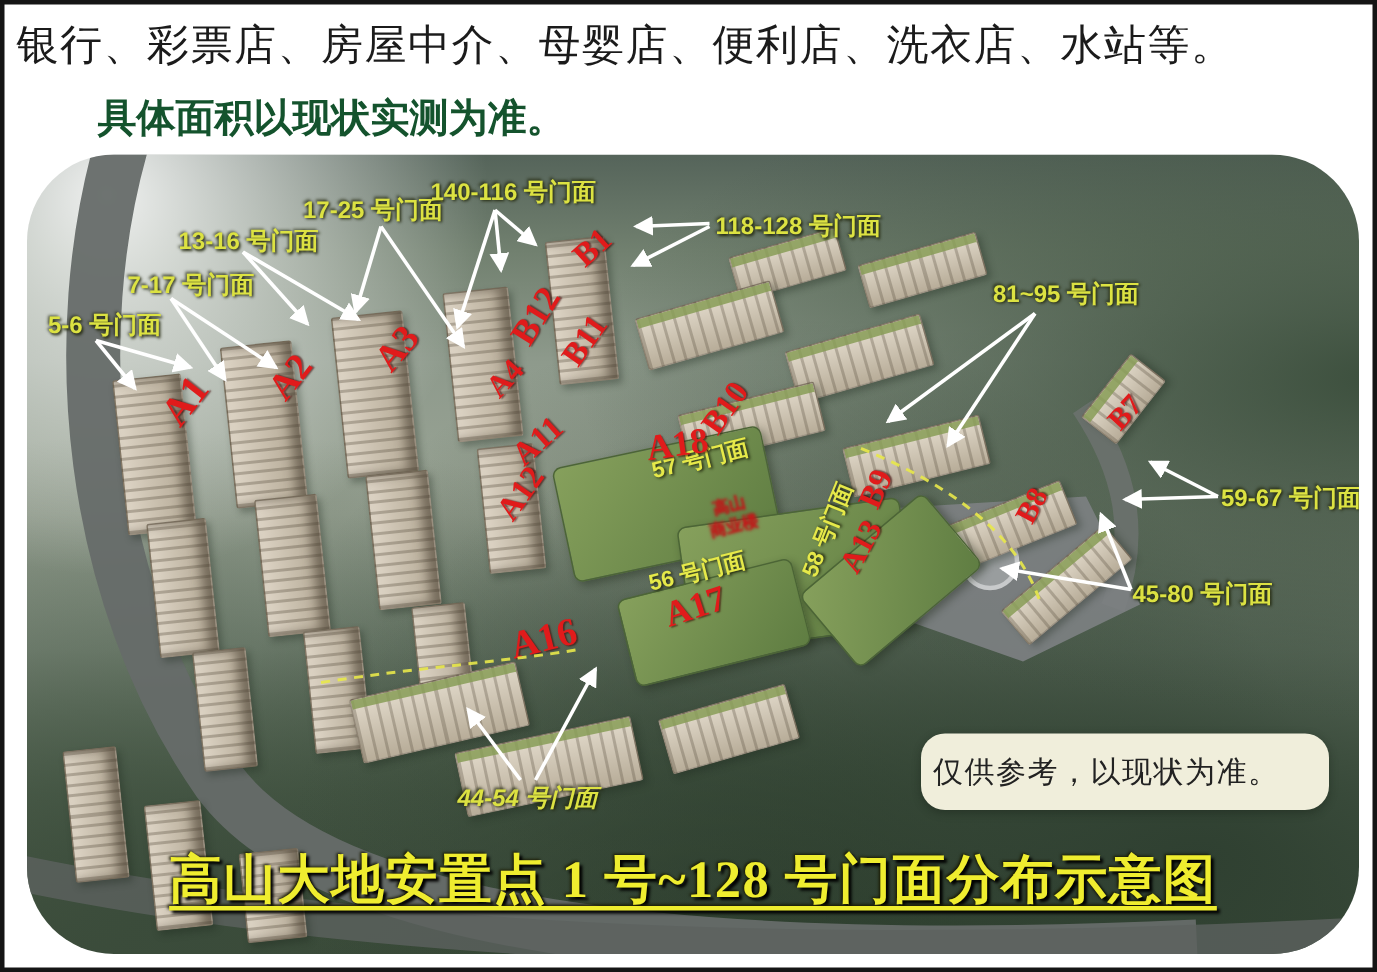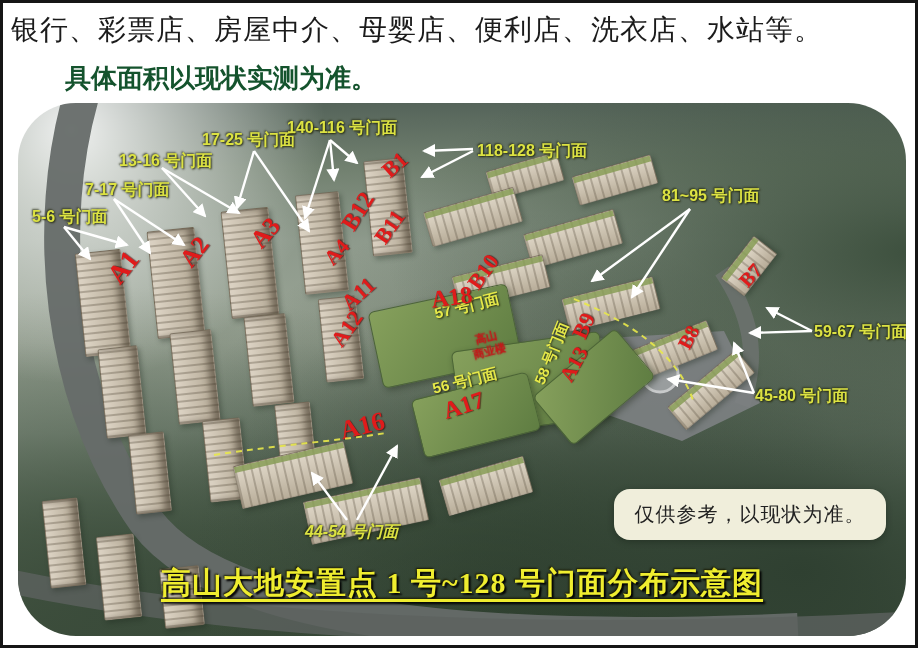--- a/index.html
+++ b/index.html
@@ -38,24 +38,24 @@
   .striplabel{position:absolute;font-size:15px;font-weight:bold;color:#e6e949;white-space:nowrap;
         text-shadow:1px 1px 2px #23280e;transform-origin:center;}
   .bl{position:absolute;font-weight:bold;color:#e01b1b;white-space:nowrap;
         font-family:"Liberation Serif",serif;
         text-shadow:1px 1px 1px rgba(60,0,0,.55);transform-origin:center;}
   .center-label{position:absolute;left:438px;top:228px;width:64px;text-align:center;
         font-size:11px;font-weight:bold;color:#c31a1a;line-height:1.25;
         transform:rotate(-14deg);filter:blur(.6px);text-shadow:0 0 2px rgba(150,20,20,.8);}
   .note{position:absolute;left:596px;top:386px;width:256px;padding:12px 8px;
         background:#f0eedb;border-radius:16px;box-shadow:0 2px 6px rgba(20,30,20,.4);
-        font-size:20px;color:#222;text-align:center;letter-spacing:1px;
+        font-size:20px;color:#222;letter-spacing:1px;
         font-family:"Liberation Serif",serif;}
   .map-title{position:absolute;left:50%;top:460px;transform:translateX(-50%);
-        font-size:30px;font-weight:bold;color:#efed2f;white-space:nowrap;letter-spacing:1px;
+        font-size:35px;font-weight:bold;color:#efed2f;white-space:nowrap;letter-spacing:1px;
         font-family:"Liberation Serif",serif;
         text-decoration:underline;text-decoration-thickness:3px;text-underline-offset:6px;
         text-shadow:2px 2px 2px #000, -1px -1px 2px #1a1a00;}
 </style>
 </head>
 <body>
 
 <div class="page">
   <div class="hline1">银行、彩票店、房屋中介、母婴店、便利店、洗衣店、水站等。</div>
   <div class="hline2">具体面积以现状实测为准。</div>

